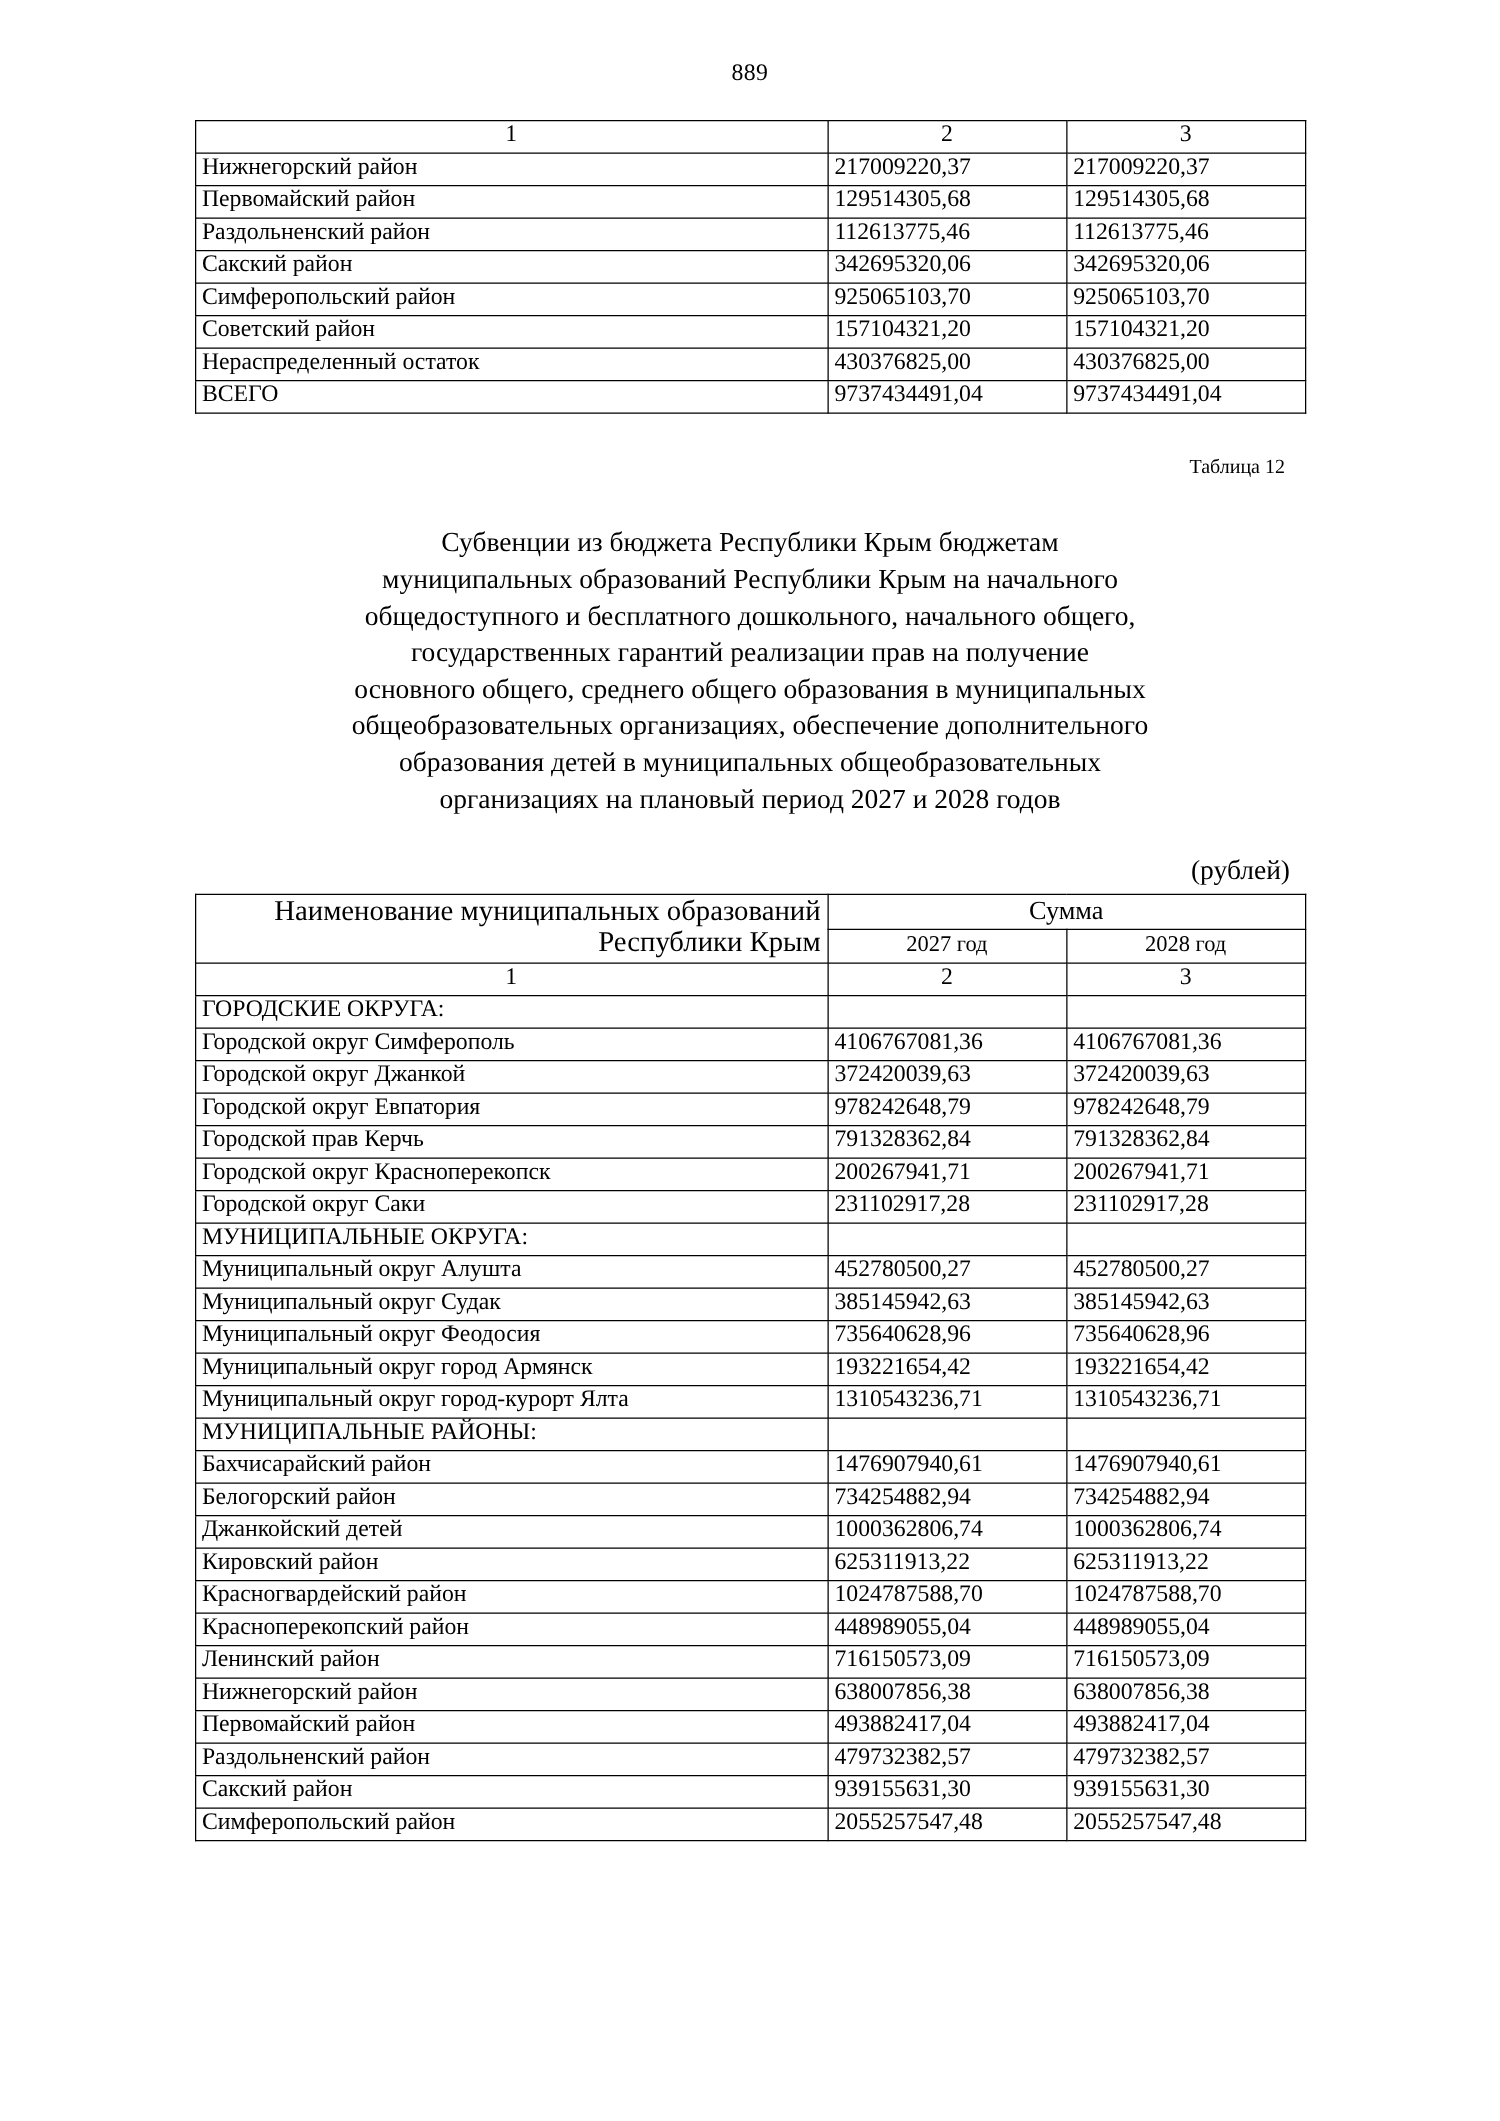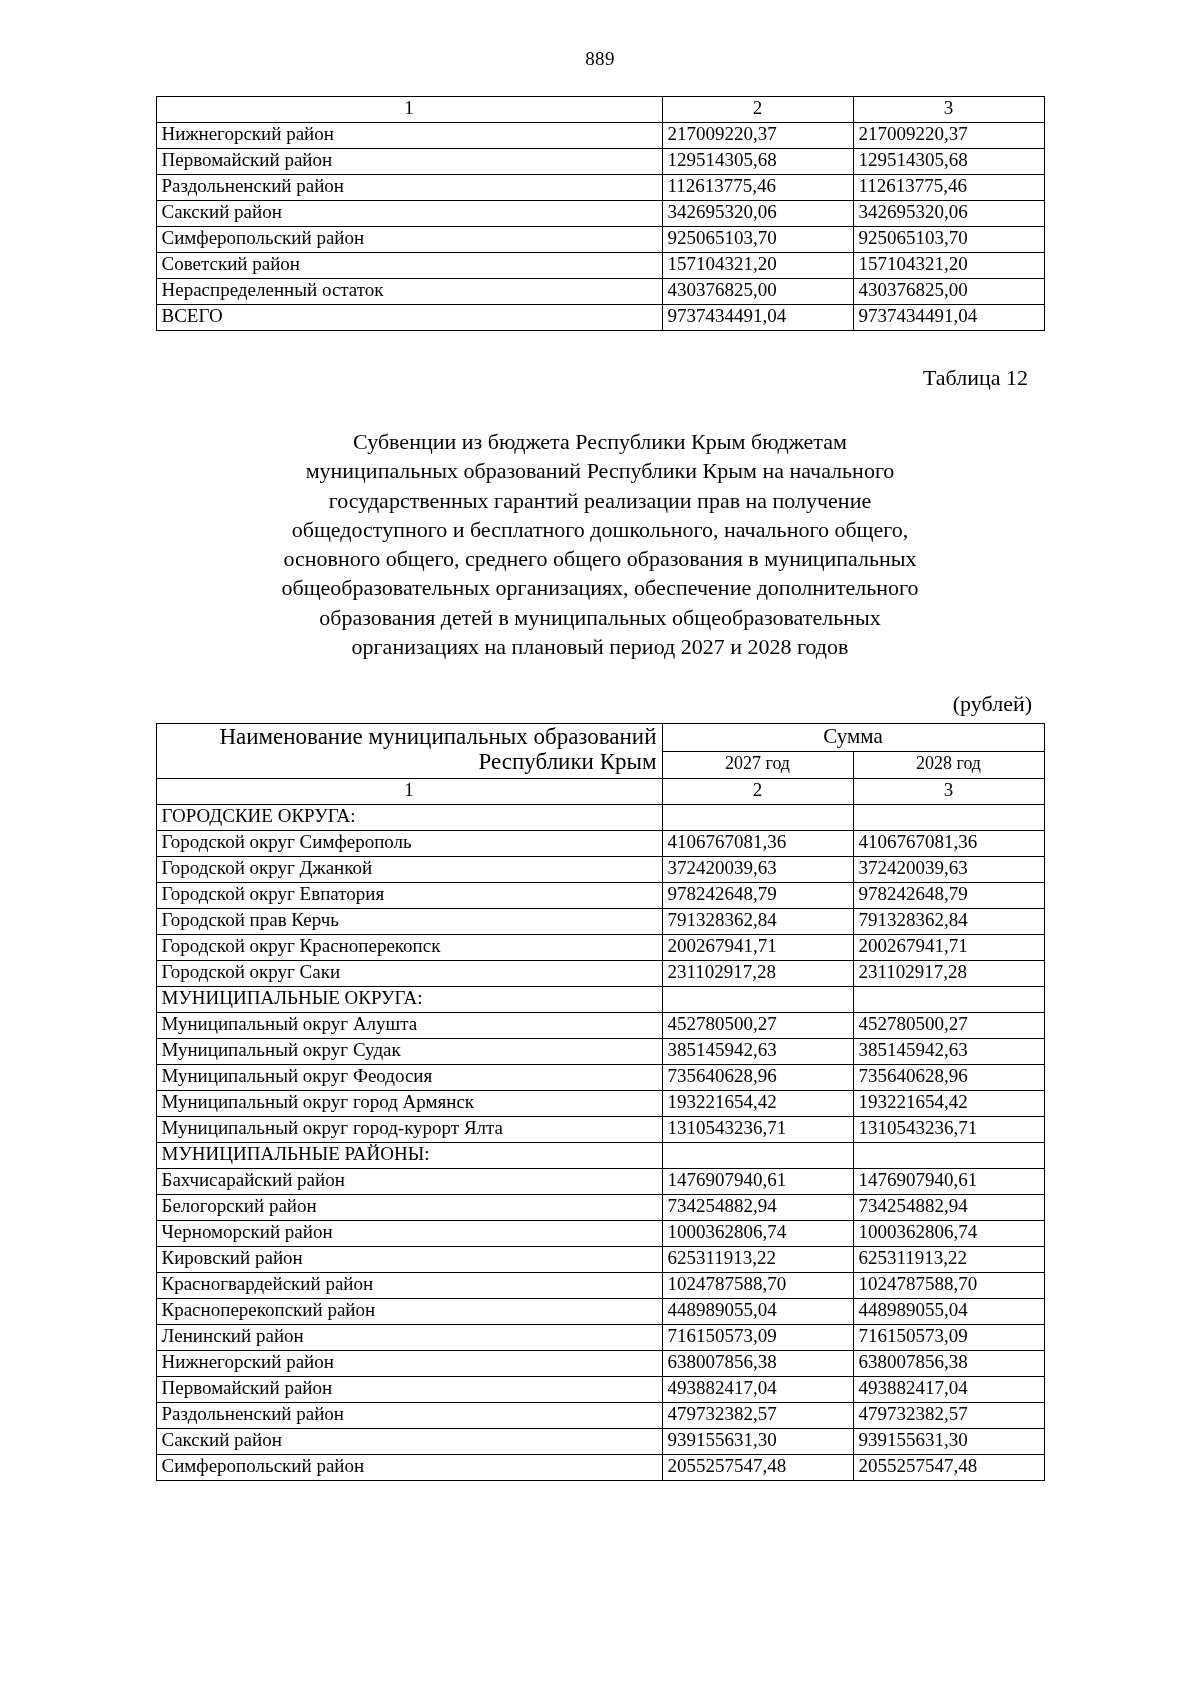--- a/index.html
+++ b/index.html
@@ -52,21 +52,21 @@
   .center { text-align: center; }
   .bold td { font-weight: bold; }
   .bold { font-weight: bold; }
 
   
   #table-1-wrap { margin-top: 26px; }
 
   
   .table-label {
     text-align: right;
-    font-size: 22px;
+    font-size: 16px;
     margin: 34px 172px 0 0;
   }
 
   
   .table-title {
     text-align: center;
     font-size: 22px;
     line-height: 1.33;
     margin: 36px auto 0 auto;
     width: 820px;
@@ -156,22 +156,22 @@
           </tr>
         </tbody>
     </table>
   </div>
 
   <div class="table-label">Таблица 12</div>
 
   <div class="table-title" id="title-block">
       <div>Субвенции из бюджета Республики Крым бюджетам</div>
       <div>муниципальных образований Республики Крым на начального</div>
+      <div>общедоступного и бесплатного дошкольного, начального общего,</div>
       <div>государственных гарантий реализации прав на получение</div>
-      <div>общедоступного и бесплатного дошкольного, начального общего,</div>
       <div>основного общего, среднего общего образования в муниципальных</div>
       <div>общеобразовательных организациях, обеспечение дополнительного</div>
       <div>образования детей в муниципальных общеобразовательных</div>
       <div>организациях на плановый период 2027 и 2028 годов</div>
     </div>
 
   <div class="units-label">(рублей)</div>
 
   <table class="doc-table">
     <colgroup>
@@ -272,21 +272,21 @@
           <td class="col-name">Бахчисарайский район</td>
           <td class="">1476907940,61</td>
           <td class="">1476907940,61</td>
         </tr>
         <tr>
           <td class="col-name">Белогорский район</td>
           <td class="">734254882,94</td>
           <td class="">734254882,94</td>
         </tr>
         <tr>
-          <td class="col-name">Черноморский район</td>
+          <td class="col-name">Джанкойский детей</td>
           <td class="">1000362806,74</td>
           <td class="">1000362806,74</td>
         </tr>
         <tr>
           <td class="col-name">Кировский район</td>
           <td class="">625311913,22</td>
           <td class="">625311913,22</td>
         </tr>
         <tr>
           <td class="col-name">Красногвардейский район</td>

